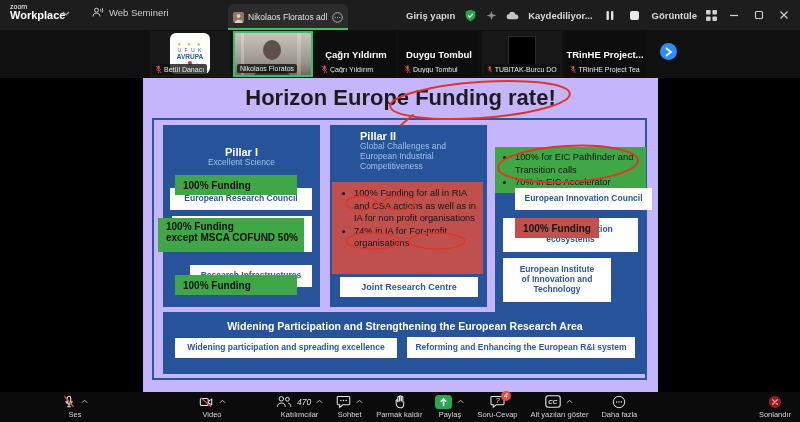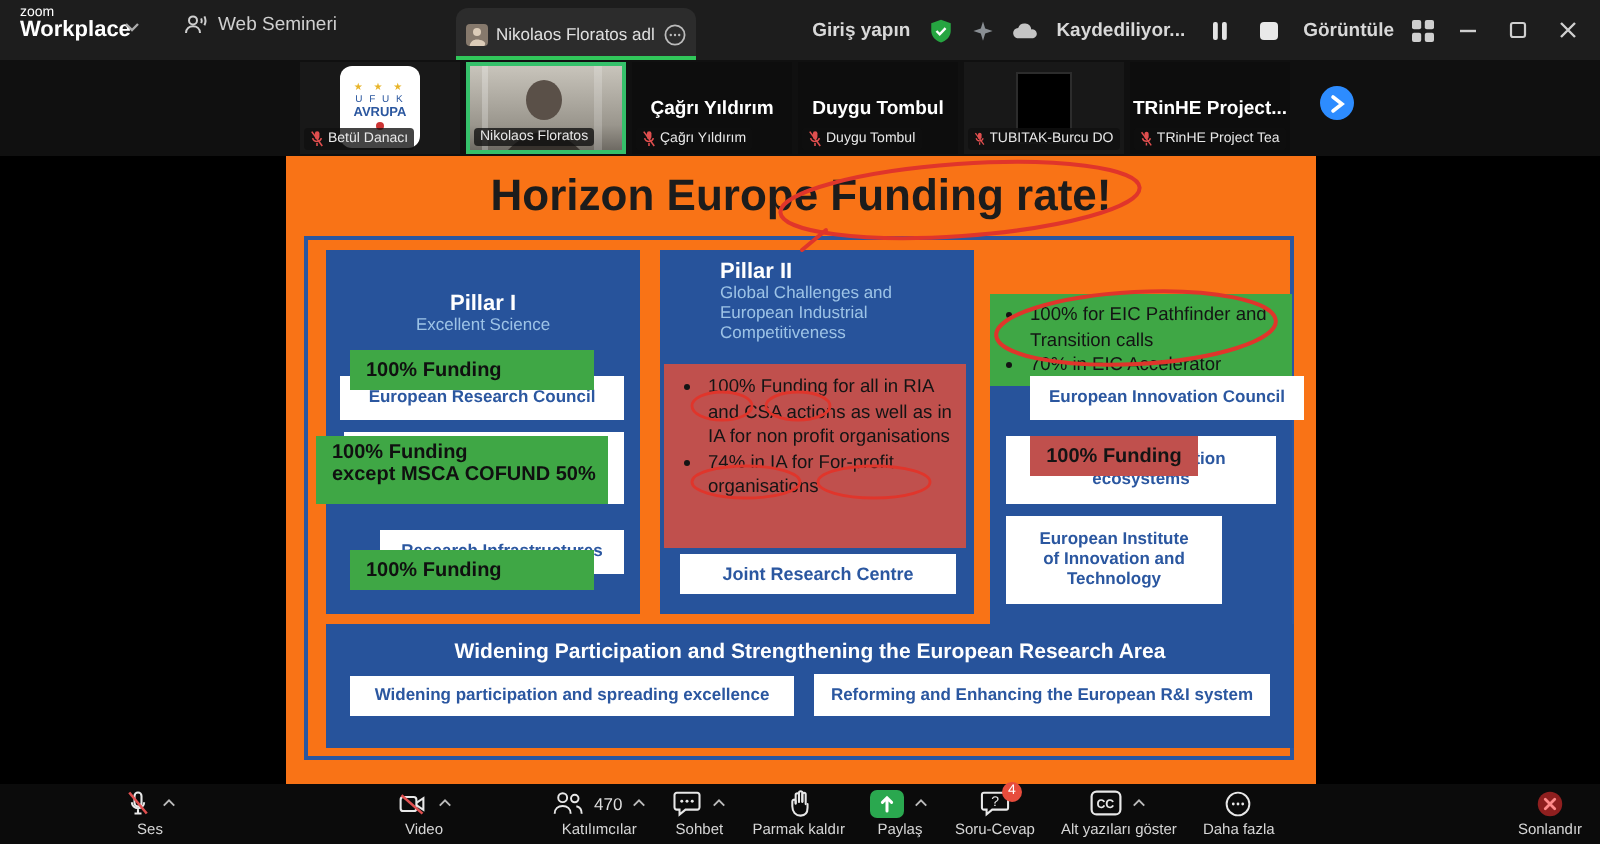--- a/index.html
+++ b/index.html
@@ -55,21 +55,21 @@
   .black-avatar { position:absolute; left:26px; top:5px; width:28px; height:36px;
           background:#000; border:1px solid #2c2c2c; }
   .next-btn { position:absolute; left:660px; top:13px; width:17px; height:17px;
           border-radius:50%; background:#2d8cff; display:flex; align-items:center;
           justify-content:center; }
 
   
   .stage { position:absolute; left:0; top:78px; width:800px; height:314px;
            background:#000; }
   .slide { position:absolute; left:143px; top:0; width:515px; height:314px;
-           background:#f97316; color:#222; }
+           background:#c4b5fd; color:#222; }
   .slide-title { position:absolute; top:7px; width:100%; text-align:center;
            font-size:22px; font-weight:600; color:#1c1c1c; letter-spacing:0; }
   .frame { position:absolute; left:9px; top:40px; width:495px; height:262px;
            border:2px solid #2b57a0; }
   .pillar { position:absolute; background:#27539b; color:#fff; }
   .p-head { font-weight:bold; font-size:11px; }
   .p-sub { font-size:8.5px; color:#9dc3e6; line-height:1.15; }
   .wbox { position:absolute; background:#fff; color:#2b57a0; font-weight:bold;
           display:flex; align-items:center; justify-content:center;
           text-align:center; font-size:8.5px; line-height:1.15; }
@@ -84,21 +84,21 @@
   .band-title { text-align:center; margin-top:8px; color:#fff; font-weight:bold;
           font-size:10.5px; }
   .penlayer { position:absolute; left:0; top:0; width:515px; height:314px;
           pointer-events:none; }
 
   
   .toolbar { position:absolute; left:0; top:392px; width:800px; height:30px;
              background:#0b0b0b; color:#ddd; }
   .tb-item { position:absolute; display:flex; flex-direction:column;
              align-items:center; gap:1px; top:2px; }
-  .tb-item .row { display:flex; align-items:center; gap:5px; height:15px; }
+  .tb-item .row { display:flex; align-items:center; gap:5px; height:15px;font-style:italic; }
   .tb-item .lbl { font-size:7.5px; color:#d6d6d6; white-space:nowrap; }
   .cluster { position:absolute; left:276px; top:2px; display:flex; gap:13px; }
   .cluster .tb-item { position:static; }
   .count { font-size:8.5px; color:#ddd; }
   .badge { position:absolute; right:-6px; top:-4px; min-width:10px; height:10px;
            border-radius:5px; background:#e74c3c; color:#fff; font-size:7px;
            display:flex; align-items:center; justify-content:center; padding:0 2px; }
   .qa-wrap { position:relative; }
   svg { display:block; }
 </style>

